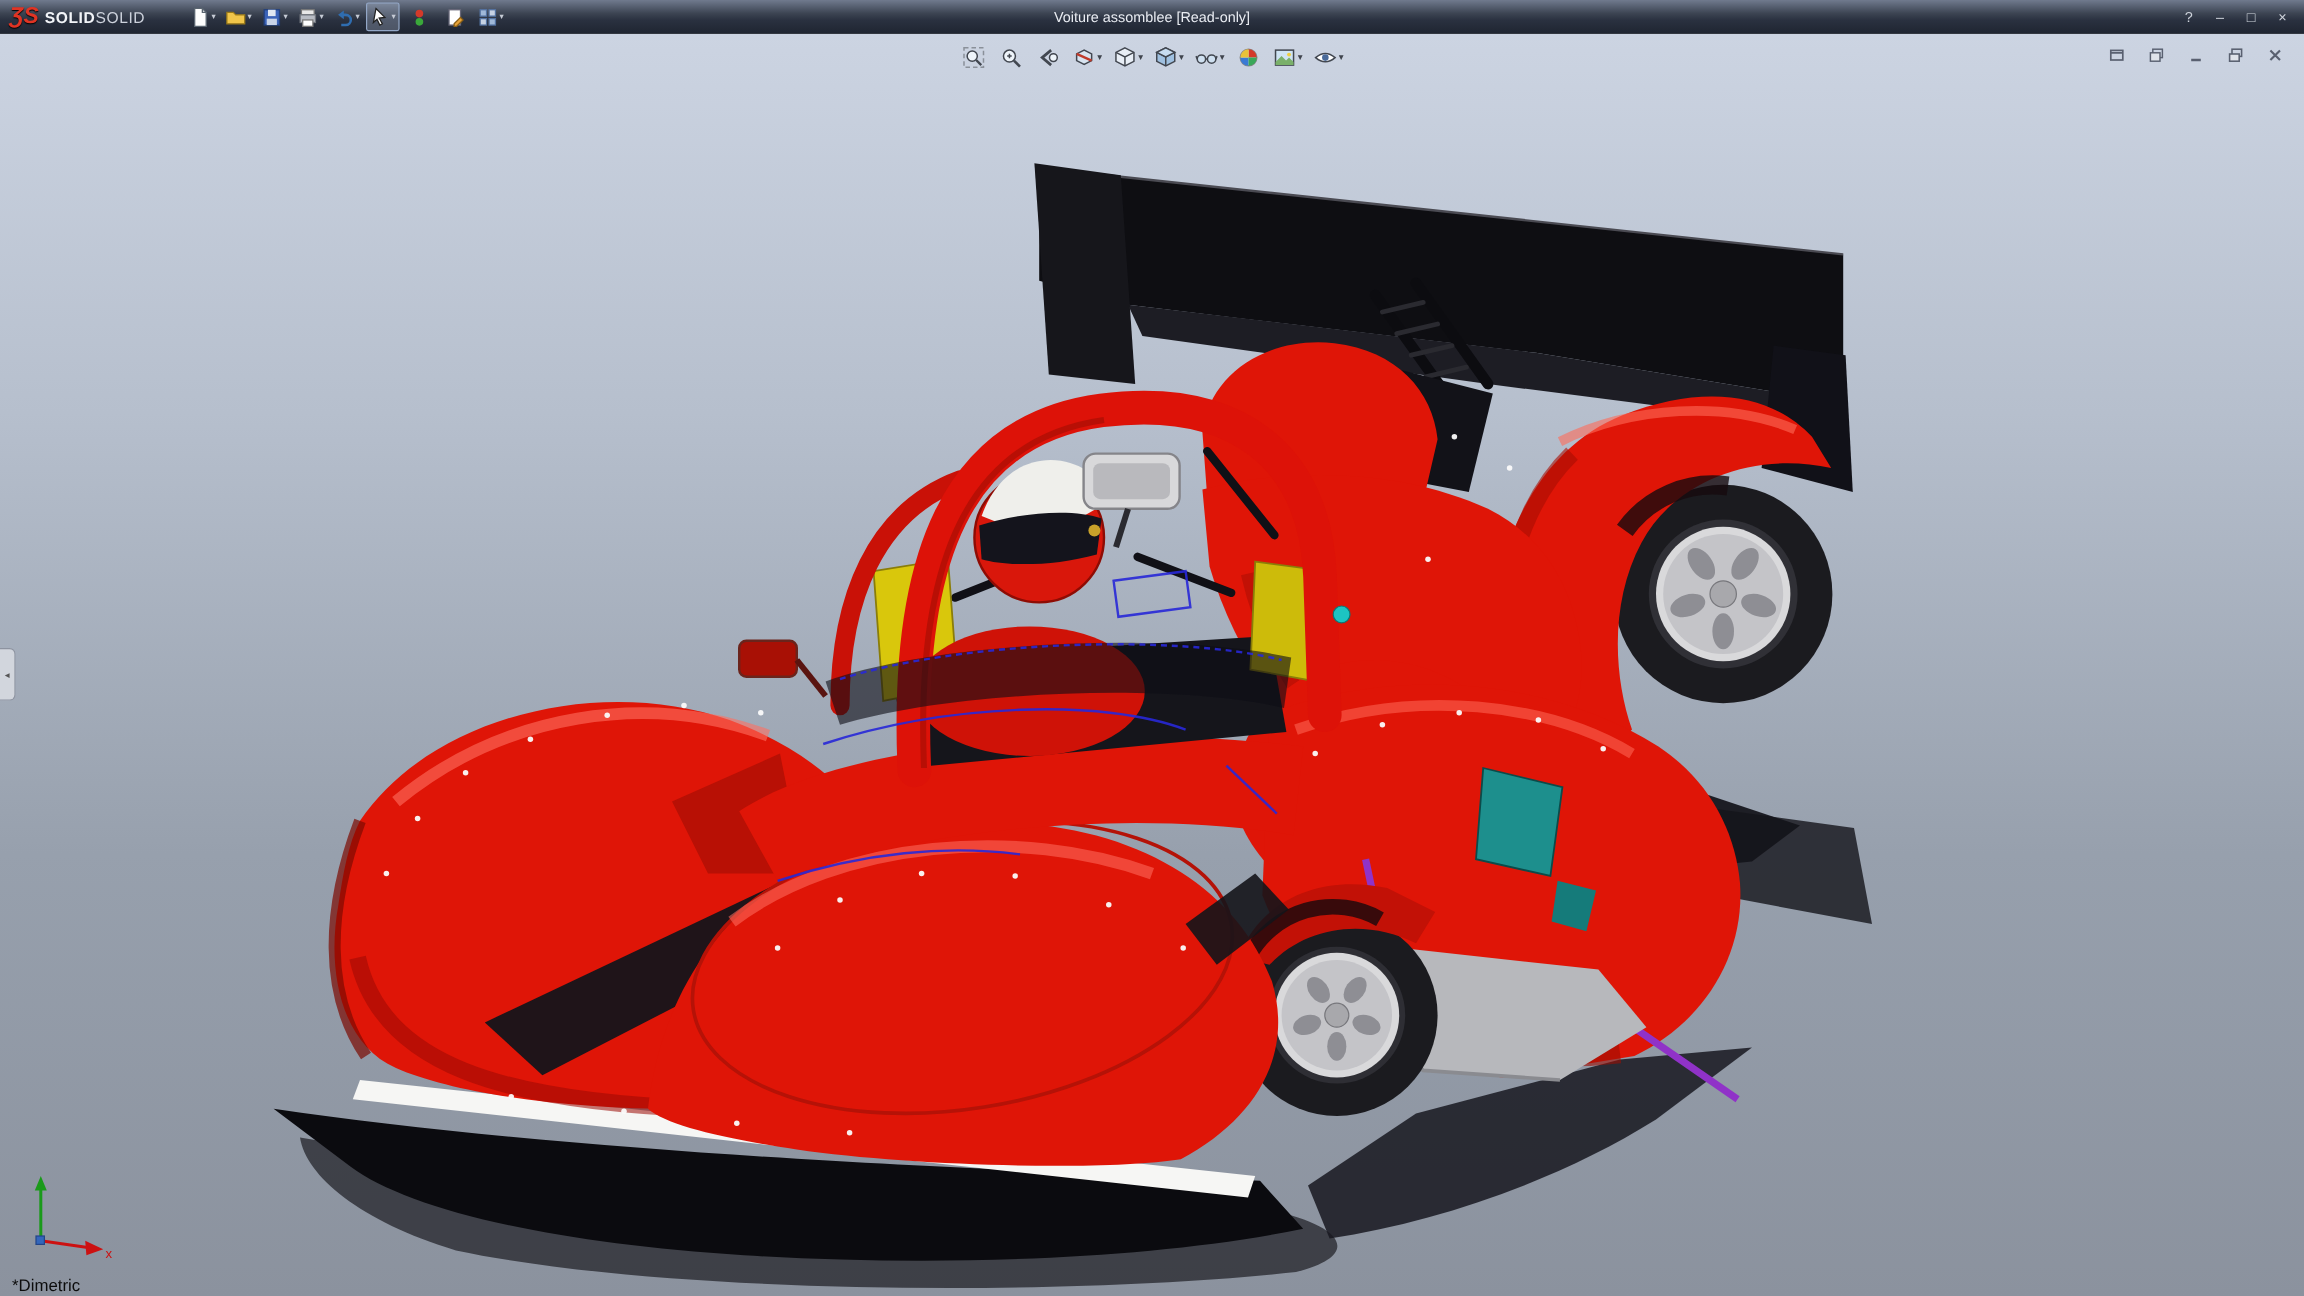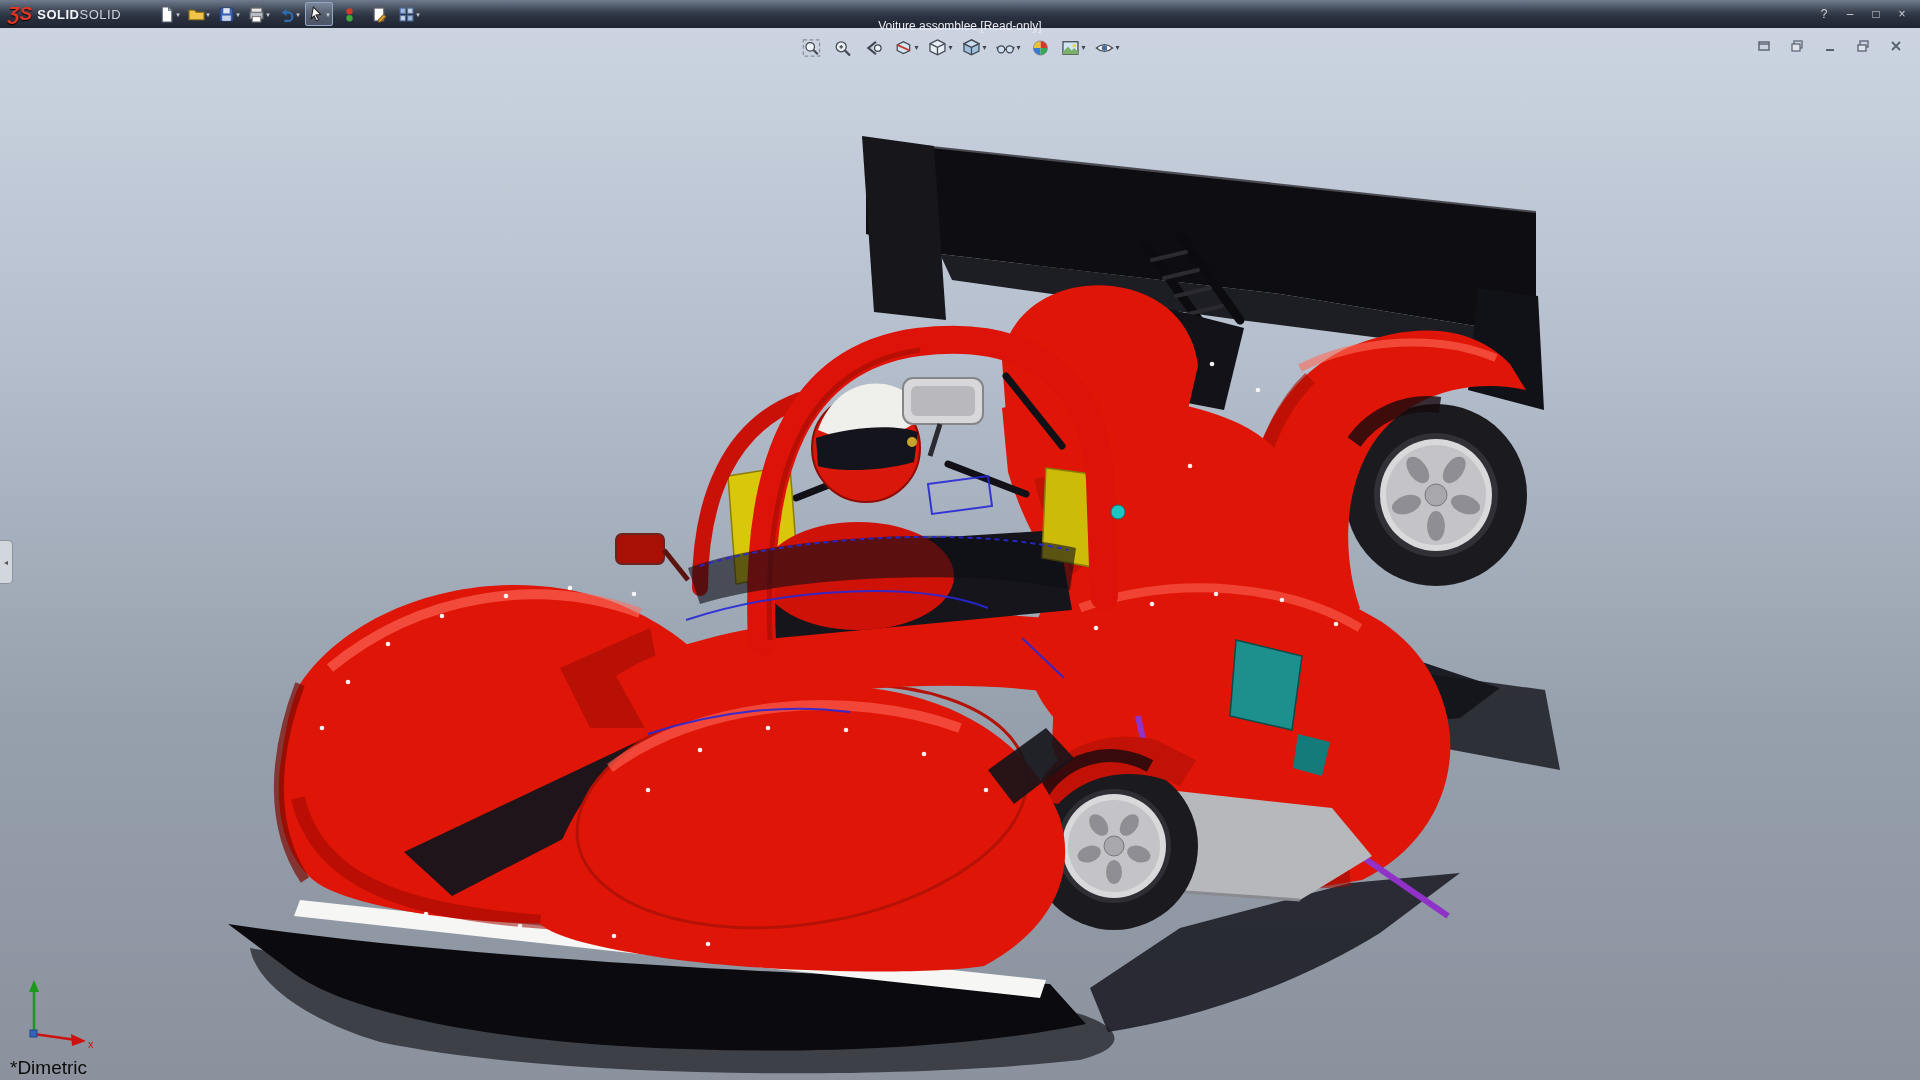--- a/index.html
+++ b/index.html
@@ -8,21 +8,21 @@
 
   
   .titlebar{position:absolute;top:0;left:0;width:100%;height:28px;z-index:10;
     background:linear-gradient(180deg,#707a8e 0%,#3c4452 40%,#2a3140 60%,#1f2531 100%);
     display:flex;align-items:center;}
   .brand{display:flex;align-items:center;gap:5px;padding-left:8px;}
   .brand-mark{color:#e03424;font-weight:bold;font-style:italic;font-size:19px;text-shadow:0 1px 1px #000;}
   .brand-text{color:#f2f4f8;font-size:13px;letter-spacing:.5px;}
   .brand-text b{font-weight:bold;text-align:right;}
   .brand-text .lite{font-weight:normal;color:#cdd2dc;}
-  .win-title{position:absolute;left:50%;top:12px;height:28px;line-height:28px;transform:translateX(-50%);
+  .win-title{position:absolute;left:50%;top:0;height:28px;line-height:28px;transform:translateX(-50%);
     color:#e9ecf2;font-size:12px;white-space:nowrap;}
   .win-controls{margin-left:auto;display:flex;align-items:center;gap:10px;padding-right:10px;
     color:#cfd4dc;font-size:12px;}
   .wc{width:16px;text-align:center;cursor:default;}
 
   
   .tb-btn{height:22px;min-width:22px;display:inline-flex;align-items:center;justify-content:center;
     gap:1px;border:1px solid transparent;border-radius:2px;padding:0 2px;cursor:default;}
   .tb-btn.active{background:rgba(190,205,230,.28);border-color:#93a7c7;}
   .tb-icons{display:flex;align-items:center;gap:2px;margin-left:34px;}
@@ -38,21 +38,21 @@
   .doc-controls{position:absolute;top:6px;right:10px;display:flex;gap:5px;z-index:5;}
   .doc-controls svg{width:14px;height:14px;display:block;}
 
   
   .viewport{position:absolute;top:28px;left:0;width:1920px;height:1052px;
     background:linear-gradient(180deg,var(--bg-top,#ccd4e2) 0%,#b6bfcd 30%,#97a0ad 65%,var(--bg-bottom,#8b929e) 100%);}
   .car{position:absolute;left:0;top:0;width:100%;height:100%;}
   .collapse-tab{position:absolute;left:0;top:512px;width:12px;height:42px;background:#d2d6dd;
     border:1px solid #8d93a0;border-left:none;border-radius:0 5px 5px 0;display:flex;align-items:center;
     justify-content:center;font-size:8px;color:#555;z-index:5;}
-  .view-label{position:absolute;left:10px;bottom:1px;font-size:19px;color:#0c0c0c;z-index:5;}
+  .view-label{position:absolute;left:10px;bottom:1px;font-size:14px;color:#0c0c0c;z-index:5;}
   .triad{position:absolute;left:18px;bottom:26px;width:86px;height:76px;z-index:5;}
 </style>
 </head>
 <body>
 
 <div class="screen">
 
   <div class="titlebar">
     <div class="brand">
       <span class="brand-mark">ƷS</span>

